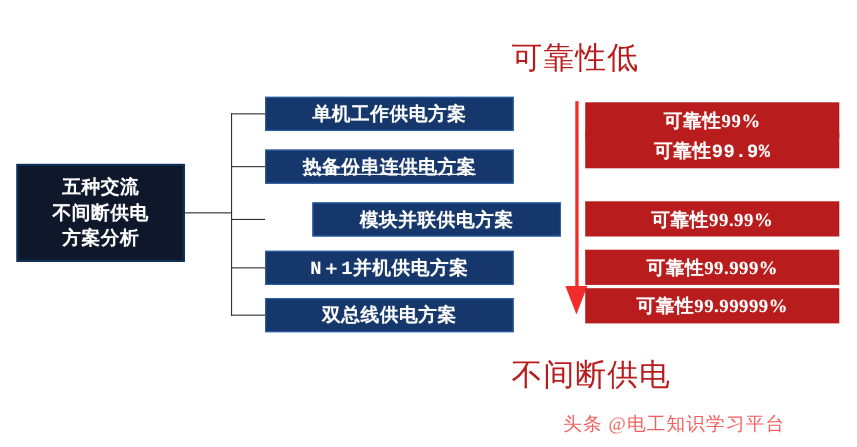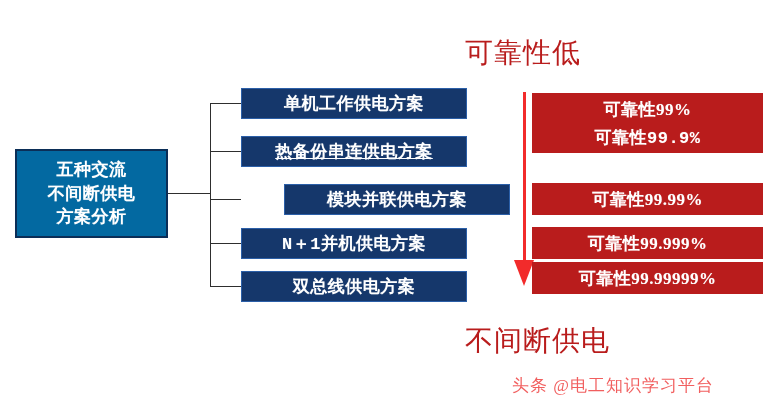--- a/index.html
+++ b/index.html
@@ -18,21 +18,21 @@
     overflow: hidden;
   }
 
   
   .root-node {
     position: absolute;
     left: 15px;
     top: 149px;
     width: 153px;
     height: 89px;
-    background: #0369a1;
+    background: #0f172a;
     border: 2px solid #0B2E57;
     box-sizing: border-box;
     display: flex;
     flex-direction: column;
     align-items: center;
     justify-content: center;
     color: #FFFFFF;
     font-weight: bold;
     font-size: 17px;
     line-height: 1.38;

